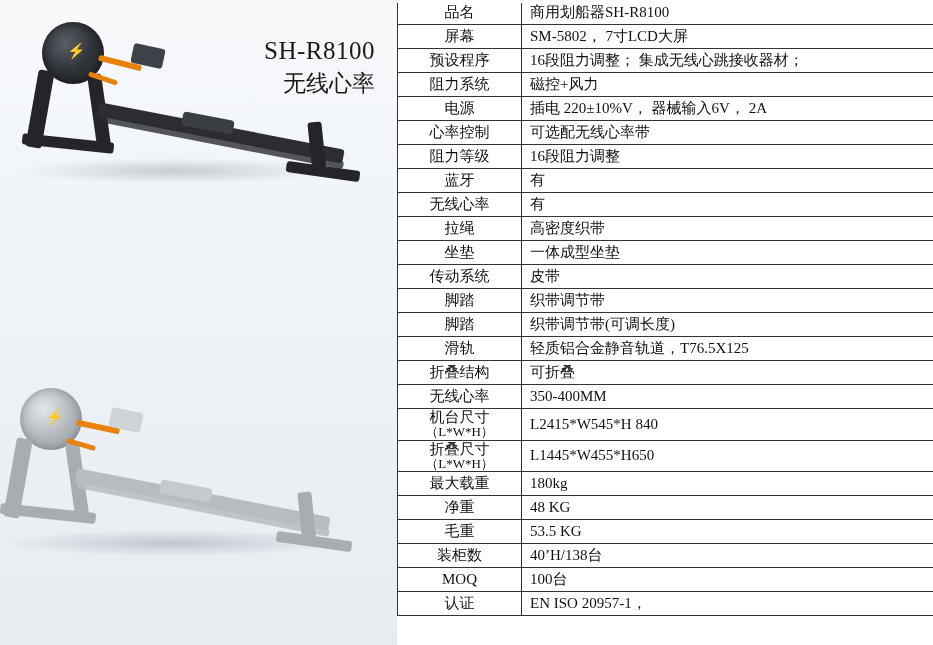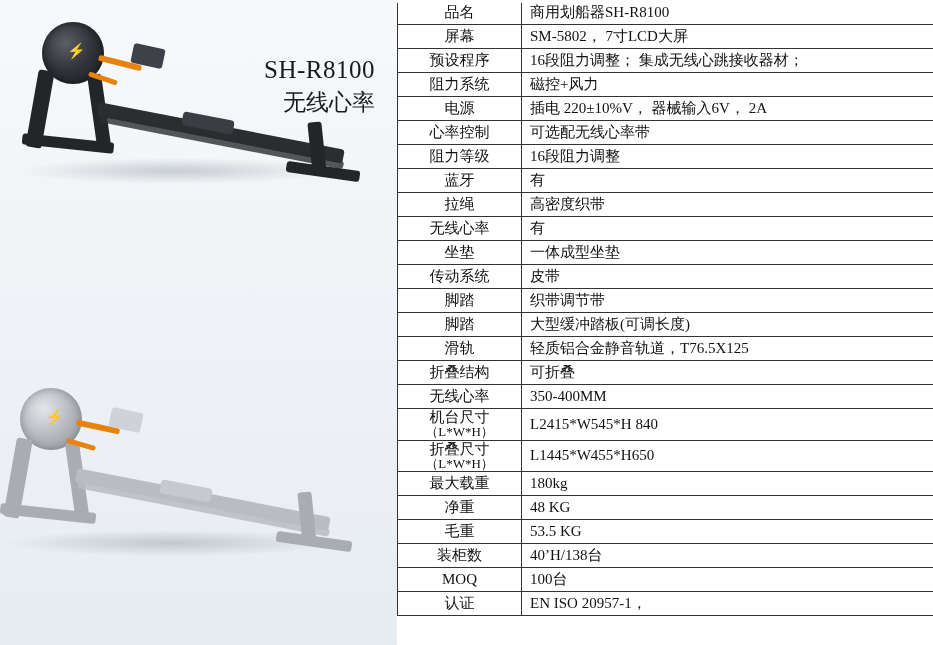--- a/index.html
+++ b/index.html
@@ -26,21 +26,20 @@
     left: 0;
     top: 0;
     width: 397px;
     height: 645px;
     background: linear-gradient(180deg, #f7f9fb 0%, #eef2f6 55%, #e7ecf1 100%);
     overflow: hidden;
   }
   .product-block {
     position: absolute;
     width: 397px;
-    margin-top: 19px;
   }
   .product-top { top: 0; height: 322px; }
   .product-bottom { top: 322px; height: 323px; }
 
   .product-title {
     position: absolute;
     text-align: right;
     line-height: 1.35;
     color: #1a1a1a;
     font-family: "Liberation Serif", "DejaVu Serif", serif;
@@ -249,42 +248,42 @@
           </tr>
           <tr>
             <td class="k "><span>阻力等级</span></td>
             <td class="v "><span>16段阻力调整</span></td>
           </tr>
           <tr>
             <td class="k  red"><span>蓝牙</span></td>
             <td class="v  red"><span>有</span></td>
           </tr>
           <tr>
+            <td class="k "><span>无线心率</span></td>
+            <td class="v "><span>有</span></td>
+          </tr>
+          <tr>
             <td class="k "><span>拉绳</span></td>
             <td class="v "><span>高密度织带</span></td>
           </tr>
           <tr>
-            <td class="k "><span>无线心率</span></td>
-            <td class="v "><span>有</span></td>
-          </tr>
-          <tr>
             <td class="k "><span>坐垫</span></td>
             <td class="v "><span>一体成型坐垫</span></td>
           </tr>
           <tr>
             <td class="k  red"><span>传动系统</span></td>
             <td class="v "><span>皮带</span></td>
           </tr>
           <tr>
             <td class="k "><span>脚踏</span></td>
             <td class="v "><span>织带调节带</span></td>
           </tr>
           <tr>
             <td class="k "><span>脚踏</span></td>
-            <td class="v "><span>大型缓冲踏板(可调长度)</span></td>
+            <td class="v "><span>织带调节带(可调长度)</span></td>
           </tr>
           <tr>
             <td class="k "><span>滑轨</span></td>
             <td class="v "><span>轻质铝合金静音轨道，T76.5X125</span></td>
           </tr>
           <tr>
             <td class="k "><span>折叠结构</span></td>
             <td class="v "><span>可折叠</span></td>
           </tr>
           <tr>

